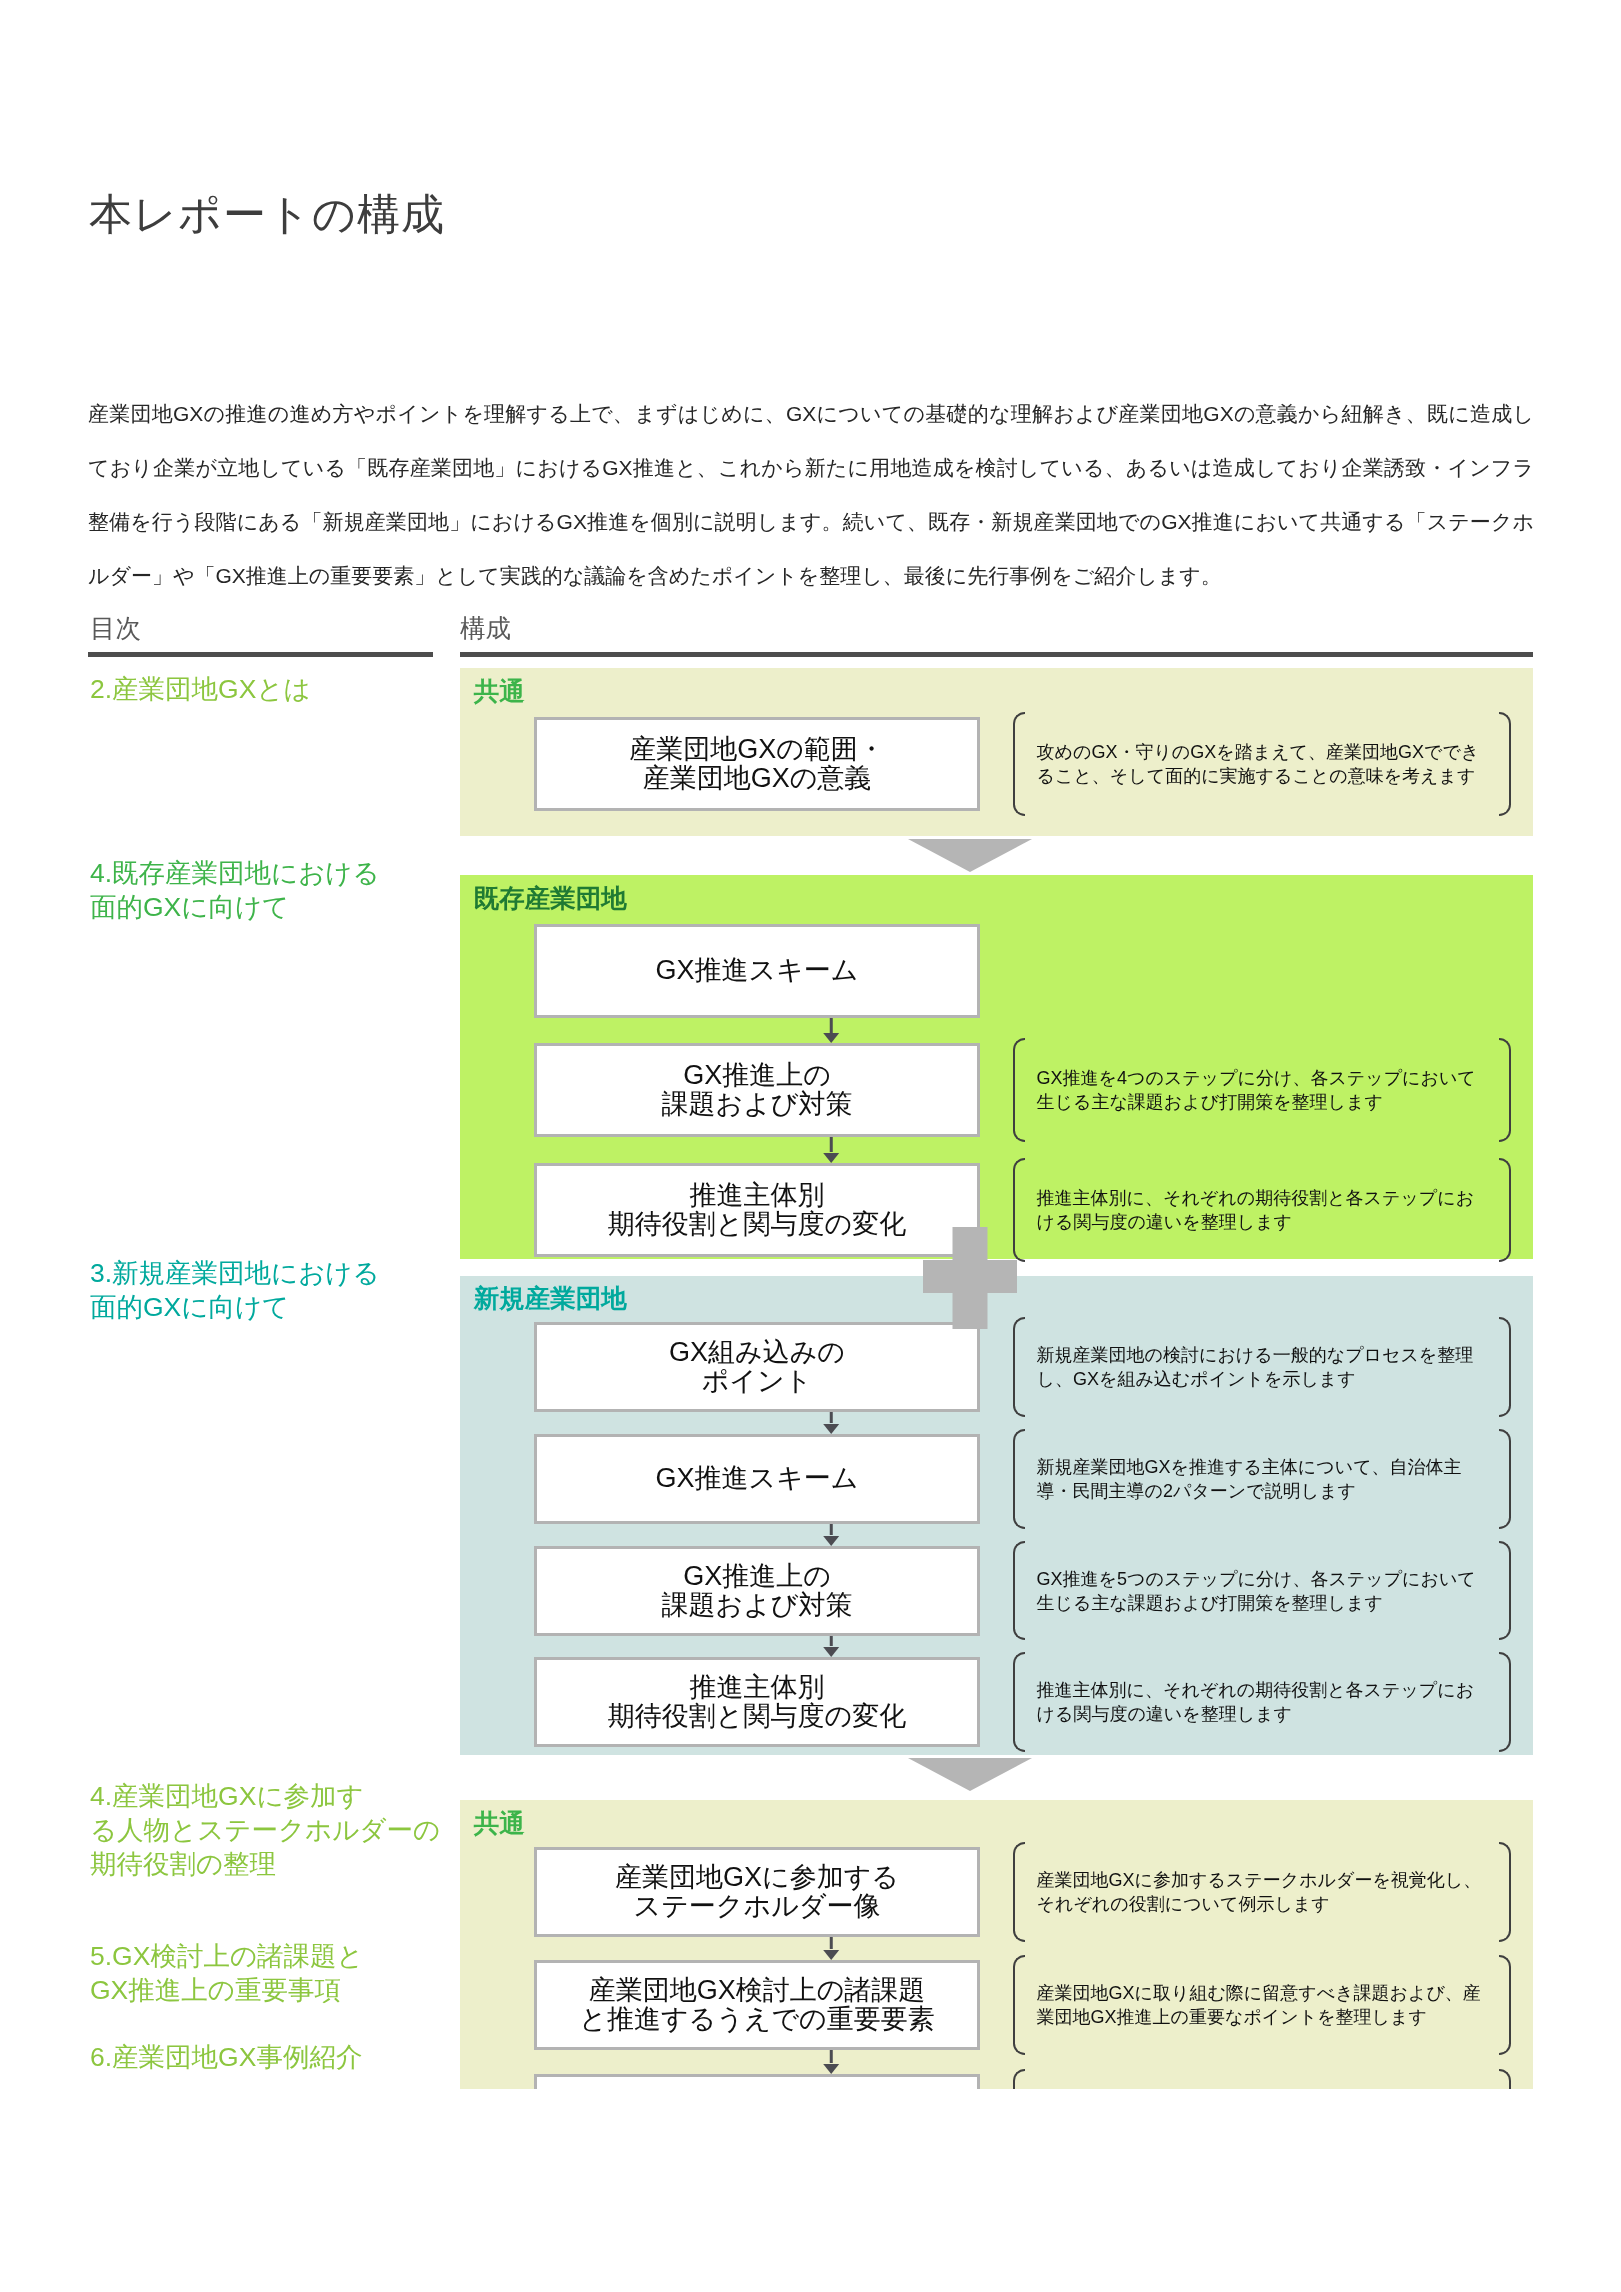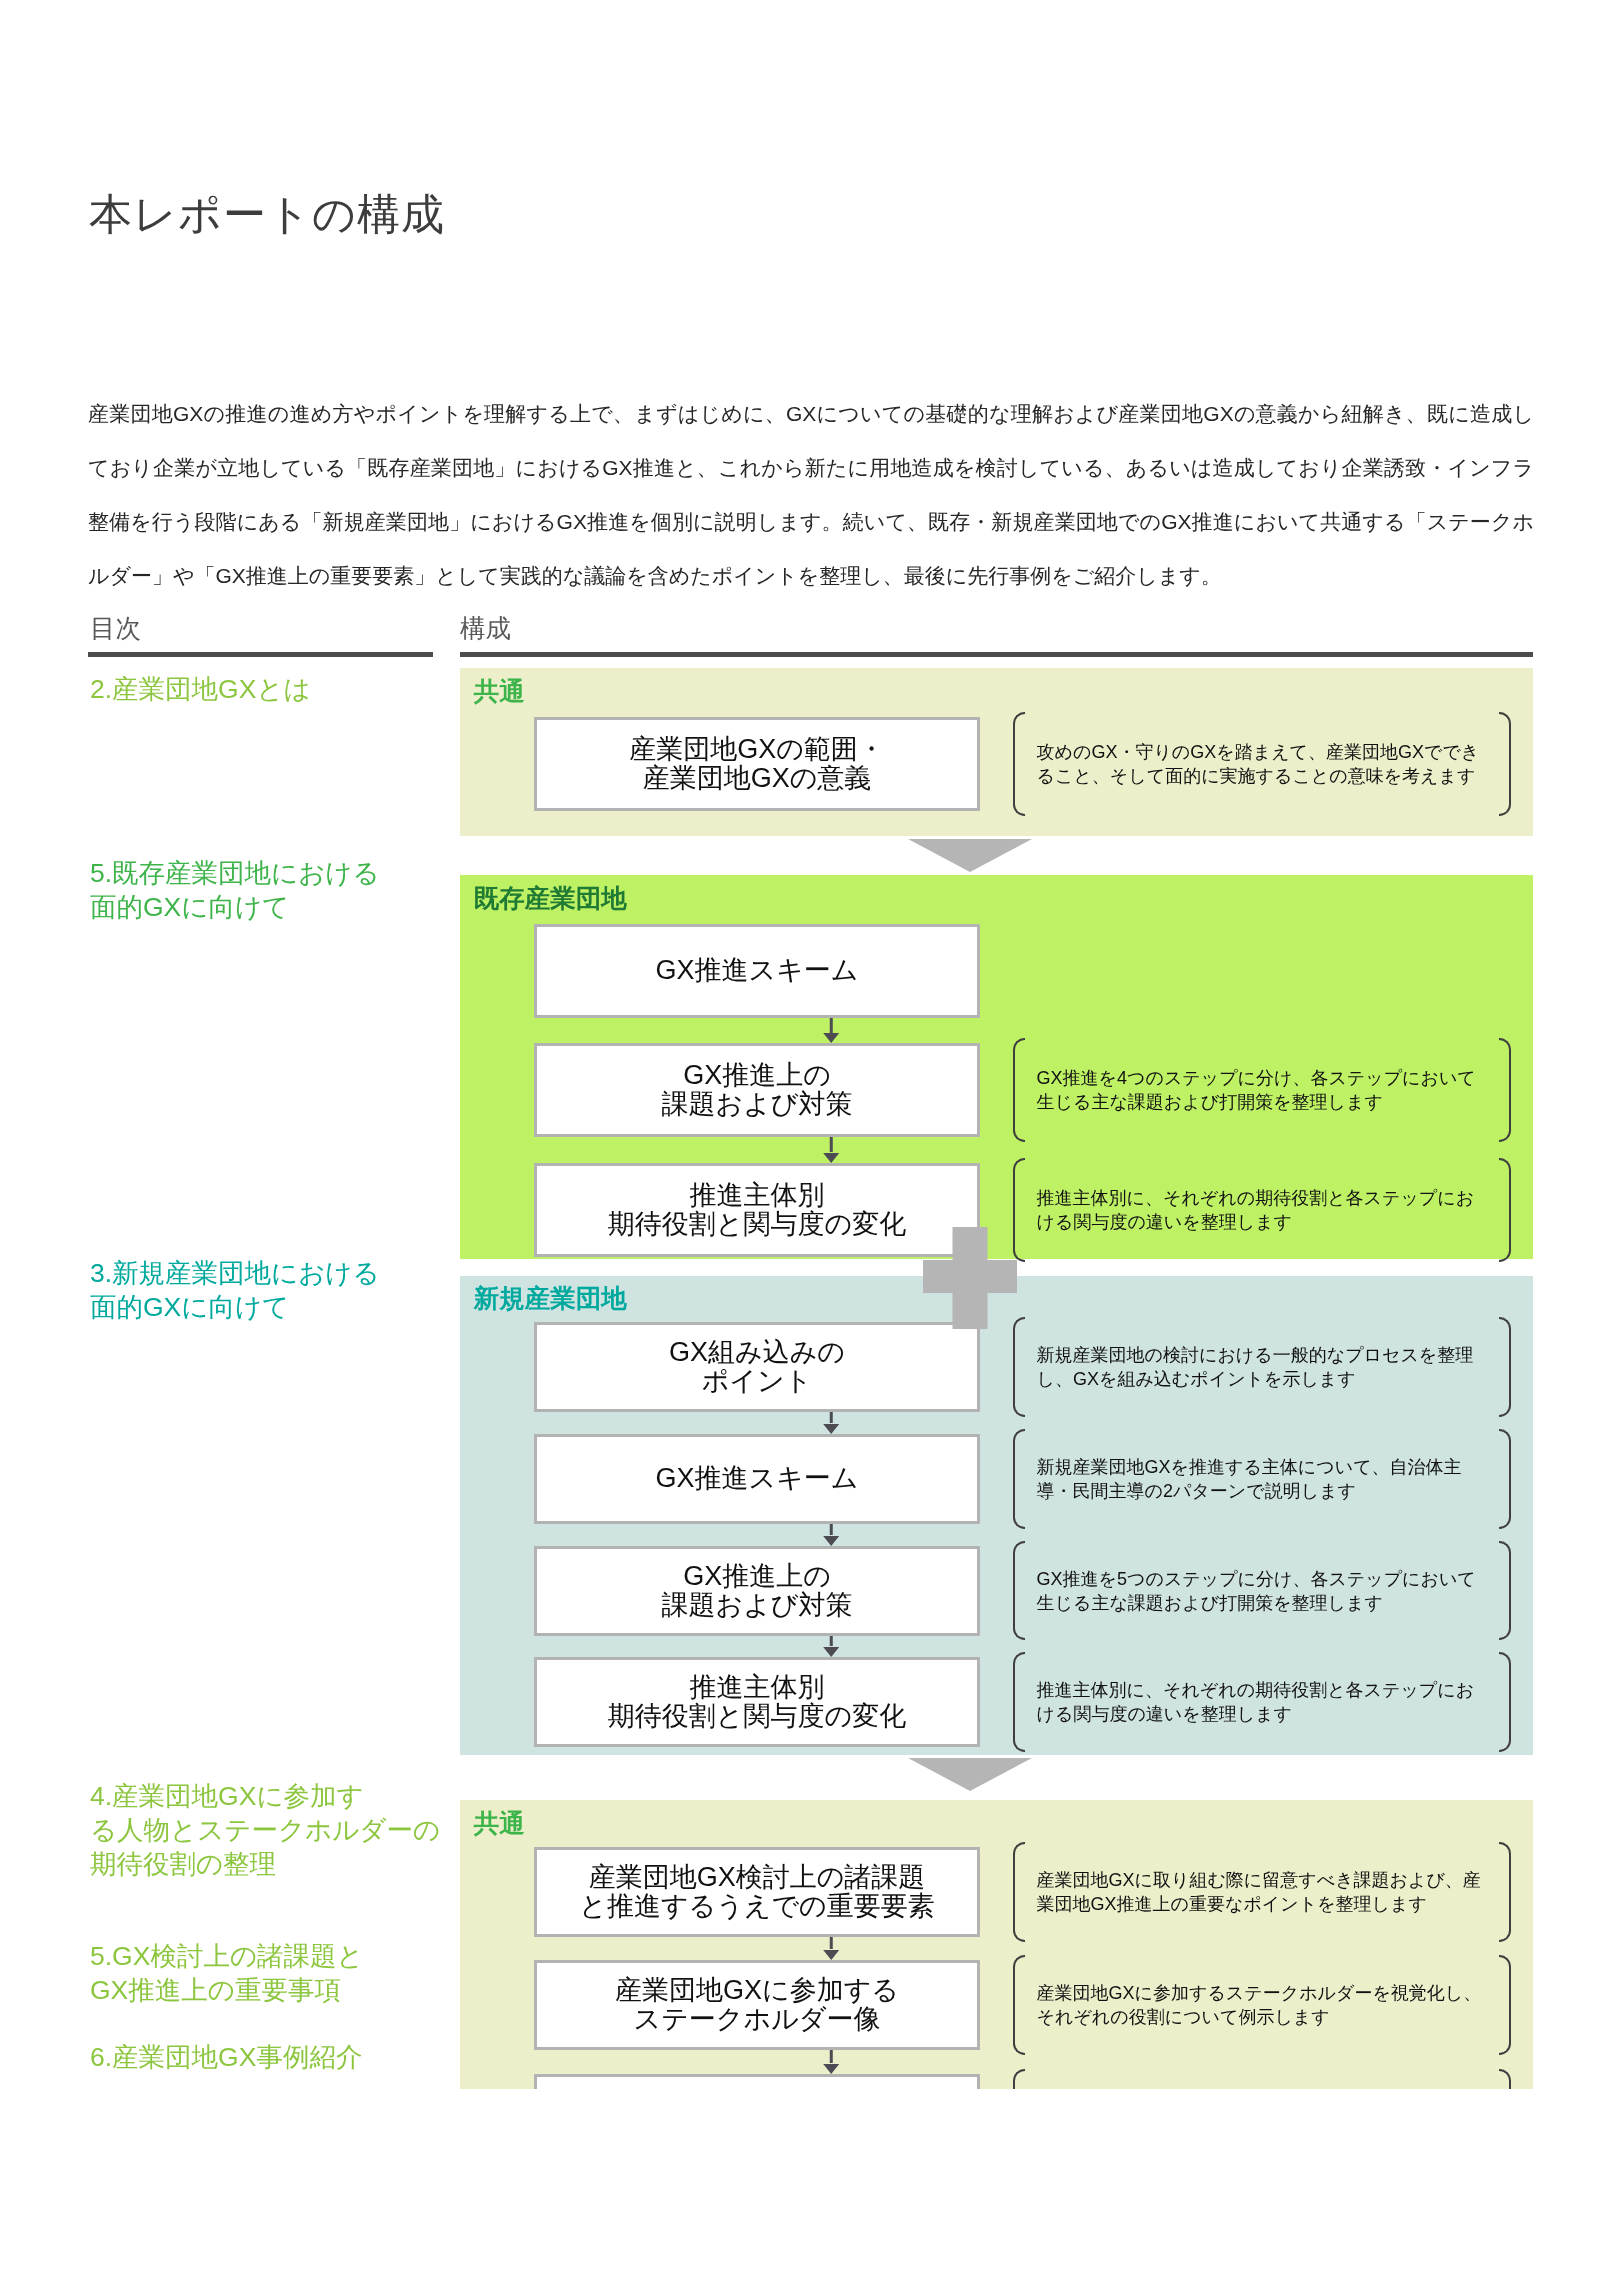--- a/index.html
+++ b/index.html
@@ -91,21 +91,21 @@
   <p class="intro">産業団地GXの推進の進め方やポイントを理解する上で、まずはじめに、GXについての基礎的な理解および産業団地GXの意義から紐解き、既に造成しており企業が立地している「既存産業団地」におけるGX推進と、これから新たに用地造成を検討している、あるいは造成しており企業誘致・インフラ整備を行う段階にある「新規産業団地」におけるGX推進を個別に説明します。続いて、既存・新規産業団地でのGX推進において共通する「ステークホルダー」や「GX推進上の重要要素」として実践的な議論を含めたポイントを整理し、最後に先行事例をご紹介します。</p>
 
   <div class="diagram">
 
     <div class="col-header toc">目次</div>
     <div class="col-header structure">構成</div>
     <div class="header-rule toc"></div>
     <div class="header-rule structure"></div>
 
     <div class="toc-item c-lime t1">2.産業団地GXとは</div>
-    <div class="toc-item c-green t2">5.既存産業団地における
+    <div class="toc-item c-green t2">4.既存産業団地における
 面的GXに向けて</div>
     <div class="toc-item c-teal t3">3.新規産業団地における
 面的GXに向けて</div>
     <div class="toc-item c-lime t4">4.産業団地GXに参加す
 る人物とステークホルダーの
 期待役割の整理</div>
     <div class="toc-item c-lime t5">5.GX検討上の諸課題と
 GX推進上の重要事項</div>
     <div class="toc-item c-lime t6">6.産業団地GX事例紹介</div>
 
@@ -216,46 +216,46 @@
         </div>
       </div>
 
       <div class="tri-connector big">
           <div class="tri"></div>
         </div>
 
       <div class="section common-bottom">
         <div class="section-label label-green">共通</div>
         <div class="row">
+          <div class="flow-box">産業団地GXに参加する
+ステークホルダー像</div>
+          <div class="desc-wrap">
+            <div class="bracket l"></div>
+            <div class="desc">産業団地GXに参加するステークホルダーを視覚化し、それぞれの役割について例示します</div>
+            <div class="bracket r"></div>
+          </div>
+          <div class="arrow">
+              <span class="stem"></span>
+              <span class="head"></span>
+            </div>
+        </div>
+        <div class="row">
           <div class="flow-box">産業団地GX検討上の諸課題
 と推進するうえでの重要要素</div>
           <div class="desc-wrap">
             <div class="bracket l"></div>
             <div class="desc">産業団地GXに取り組む際に留意すべき課題および、産業団地GX推進上の重要なポイントを整理します</div>
             <div class="bracket r"></div>
           </div>
           <div class="arrow">
               <span class="stem"></span>
               <span class="head"></span>
             </div>
         </div>
         <div class="row">
-          <div class="flow-box">産業団地GXに参加する
-ステークホルダー像</div>
-          <div class="desc-wrap">
-            <div class="bracket l"></div>
-            <div class="desc">産業団地GXに参加するステークホルダーを視覚化し、それぞれの役割について例示します</div>
-            <div class="bracket r"></div>
-          </div>
-          <div class="arrow">
-              <span class="stem"></span>
-              <span class="head"></span>
-            </div>
-        </div>
-        <div class="row">
           <div class="flow-box">産業団地GX
 事例集</div>
           <div class="desc-wrap">
             <div class="bracket l"></div>
             <div class="desc">産業団地GX実装済の4つの先行事例を紹介します</div>
             <div class="bracket r"></div>
           </div>
         </div>
       </div>
 

